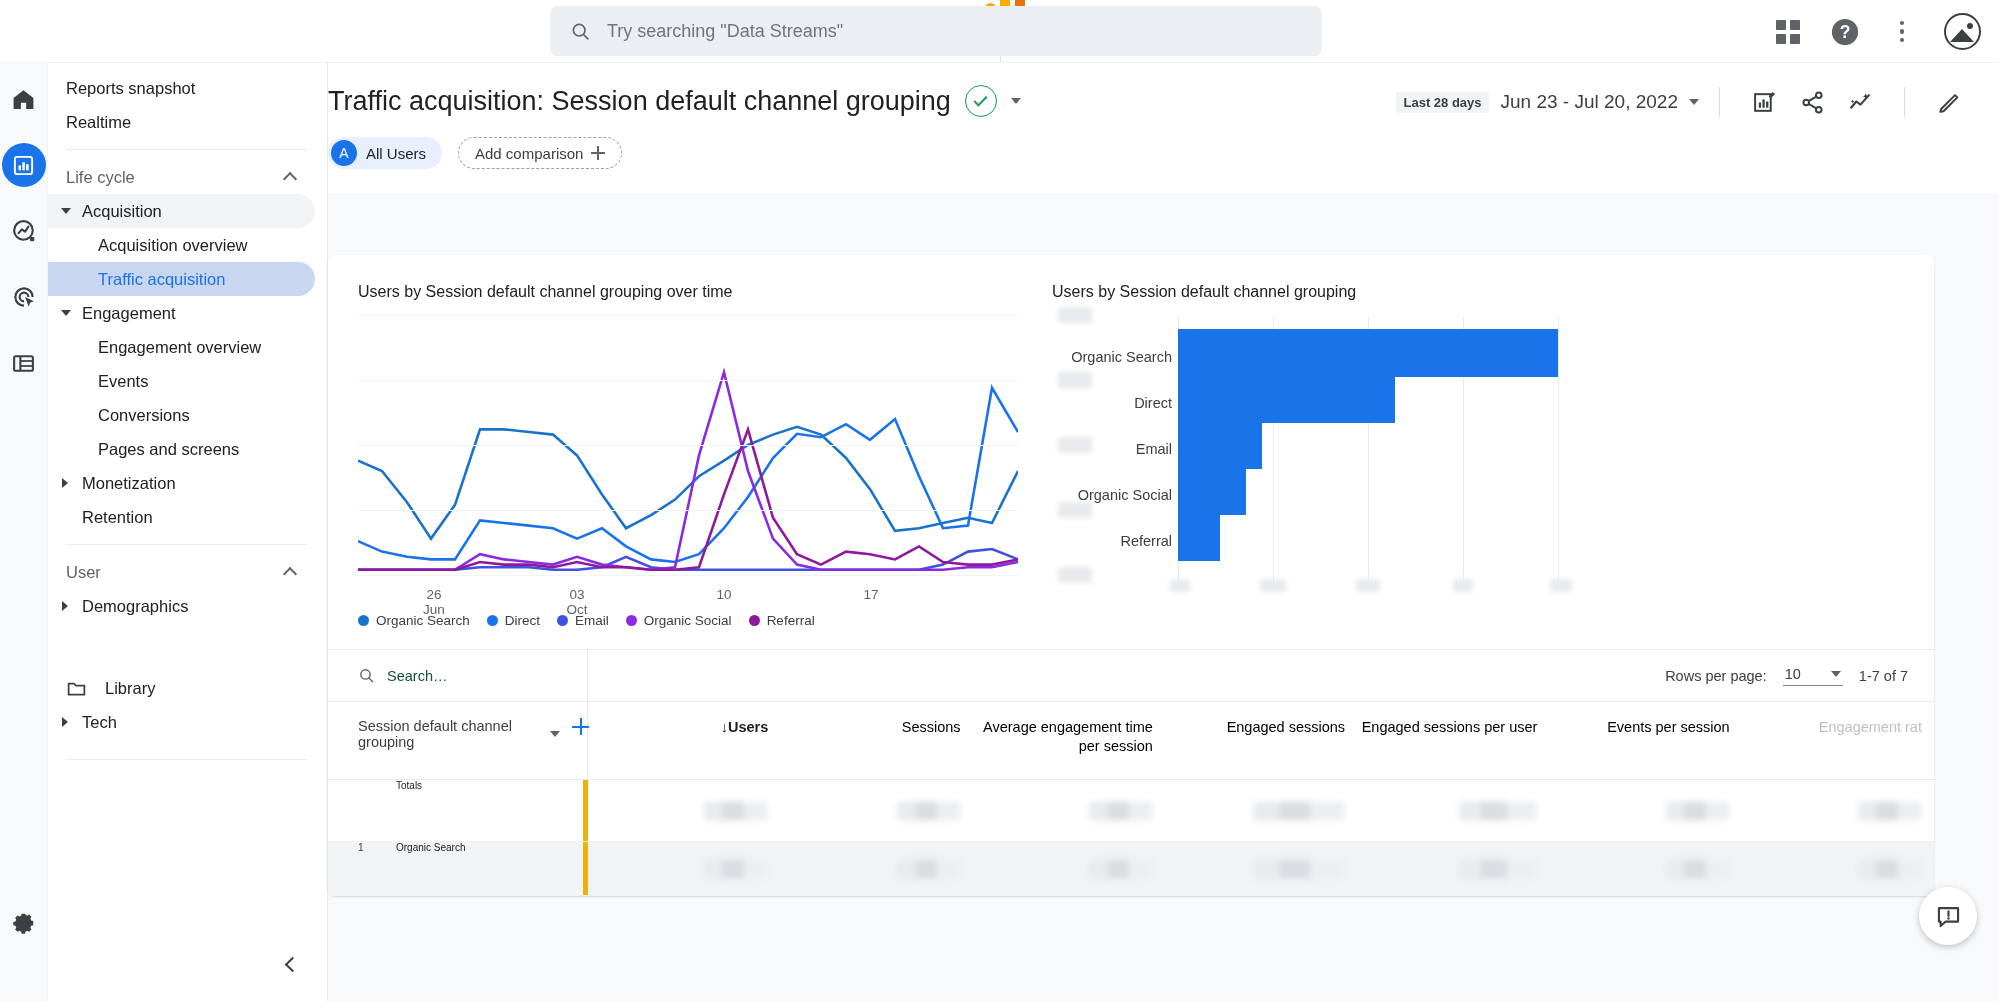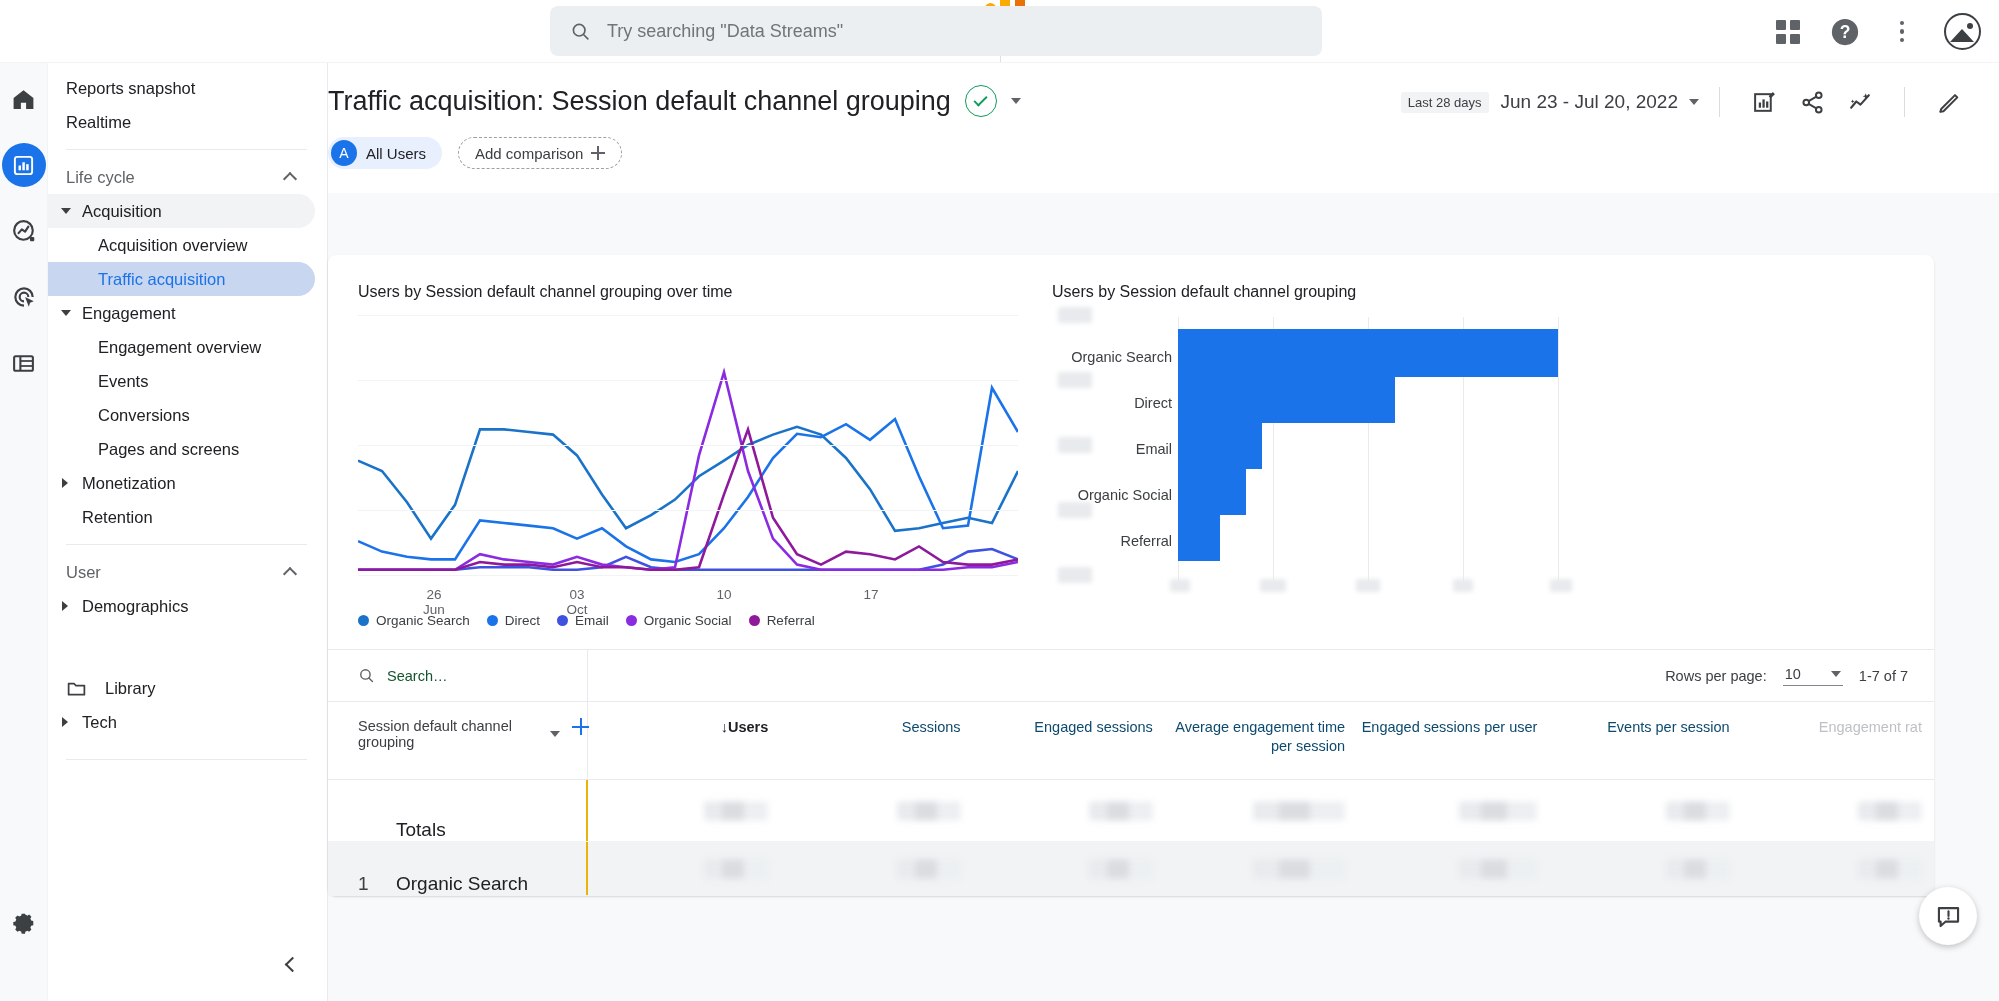--- a/index.html
+++ b/index.html
@@ -123,21 +123,21 @@
   .chip-add {
     height: 32px; border: 1.4px dashed #9aa0a6; border-radius: 16px; display: flex;
     align-items: center; gap: 8px; padding: 0 16px; font-size: 15px; color: #3c4043; cursor: pointer;
   }
   .plus { position: relative; width: 14px; height: 14px; }
   .plus:before, .plus:after { content: ""; position: absolute; background: #5f6368; }
   .plus:before { left: 6px; top: 0; width: 2px; height: 14px; }
   .plus:after { top: 6px; left: 0; height: 2px; width: 14px; }
 
   .daterow { position: absolute; right: 26px; top: 22px; display: flex; align-items: center; gap: 0; }
-  .lastdays { font-size: 13px; background: #f1f3f4; color: #3c4043; padding: 3px 7px; border-radius: 3px; }
+  .lastdays { font-size: 13px; background: #f1f3f4; color: #3c4043; padding: 3px 7px; border-radius: 3px; font-weight: bold; }
   .daterange { font-size: 19px; color: #3c4043; margin-left: 12px; display: flex; align-items: center; gap: 11px; cursor: pointer; }
   .vdiv { width: 1px; height: 30px; background: #dadce0; margin: 0 20px; }
   .acticon { width: 34px; height: 34px; display: flex; align-items: center; justify-content: center; cursor: pointer; margin: 0 7px; }
 
   .cardwrap { position: absolute; left: 0; top: 130px; right: 0; bottom: 0; background: #f8f9fa; padding: 0 26px 0 0; }
   .card {
     position: absolute; left: 0; top: 62px; width: 1606px; background: #fff;
     border-radius: 8px; box-shadow: 0 1px 2px rgba(60,64,67,.18);
   }
   .charts { display: flex; height: 395px; border-bottom: 1px solid #e8eaed; }
@@ -166,28 +166,28 @@
   .rpp { position: absolute; right: 26px; display: flex; align-items: center; gap: 16px; font-size: 14.5px; color: #3c4043; }
   .rppsel { display: flex; align-items: center; gap: 30px; border-bottom: 1px solid #80868b; padding: 0 2px 3px 2px; cursor: pointer; }
 
   .thead { display: flex; height: 78px; border-bottom: 1px solid #e8eaed; }
   .th-dim { width: 260px; padding-left: 30px; display: flex; align-items: flex-start; padding-top: 16px; gap: 12px; border-right: 1px solid #e8eaed; }
   .th-dim .t { font-size: 14.5px; color: #3c4043; display: flex; align-items: center; gap: 8px; cursor: pointer; }
   .plusblue { position: relative; width: 17px; height: 17px; cursor: pointer; }
   .plusblue:before, .plusblue:after { content: ""; position: absolute; background: #1a73e8; }
   .plusblue:before { left: 7.5px; top: 0; width: 2px; height: 17px; }
   .plusblue:after { top: 7.5px; left: 0; height: 2px; width: 17px; }
-  .th-m { flex: 1; text-align: right; padding: 16px 12px 0 0; font-size: 14.5px; color: #0c4a6e; line-height: 19px; }
+  .th-m { flex: 1; text-align: right; padding: 16px 12px 0 0; font-size: 14.5px; color: #000000; line-height: 19px; }
   .th-m.sorted { color: #202124; font-weight: bold; }
   .th-m.fade { color: #bdc1c6; }
 
   .trow { display: flex; height: 54px; align-items: center; border-bottom: 1px solid #f1f3f4; }
   .trow.totals { height: 62px; font-weight: 400; }
   .trow.sel { background: #f1f3f4; }
-  .td-dim { width: 260px; padding-left: 30px; display: flex; align-items: flex-end; gap: 26px; font-size: 19px; color: #202124; height: 100%; border-right: 2px solid #eab308; }
+  .td-dim { width: 260px; padding-left: 30px; display: flex; align-items: flex-start; gap: 26px; font-size: 10px; color: #202124; height: 100%; border-right: 5px solid #eab308; }
   .td-rank { color: #3c4043; width: 12px; }
   .td-m { flex: 1; height: 100%; position: relative; }
   .blurval {
     position: absolute; right: 12px; top: 50%; transform: translateY(-50%);
     width: 78px; height: 19px; background: linear-gradient(90deg,#e8eaed 0 28%, #dadce0 28% 62%, #eceff1 62% 100%);
     filter: blur(3.4px); border-radius: 2px;
   }
   .blurval.w2 { width: 64px; }
   .blurval.w3 { width: 92px; }
 
@@ -548,22 +548,22 @@
               <span class="t">
                 <span>Session default channel grouping</span>
                 <span class="caret-sm"></span>
               </span>
               <span class="plusblue"></span>
             </div>
             <div class="th-m sorted">
               <span>↓</span><span>Users</span>
             </div>
             <div class="th-m">Sessions</div>
+            <div class="th-m">Average engagement time per session</div>
             <div class="th-m">Engaged sessions</div>
-            <div class="th-m">Average engagement time per session</div>
             <div class="th-m">Engaged sessions per user</div>
             <div class="th-m">Events per session</div>
             <div class="th-m fade">Engagement rat</div>
           </div>
 
           <div class="trow totals">
             <div class="td-dim">
               <span class="td-rank"></span>
               <span>Totals</span>
             </div>

